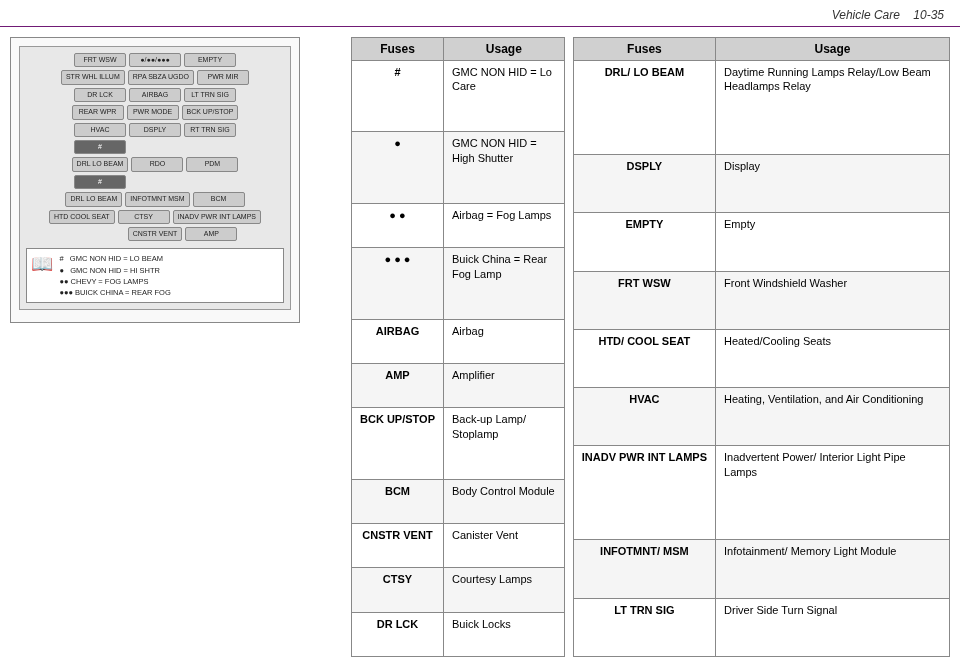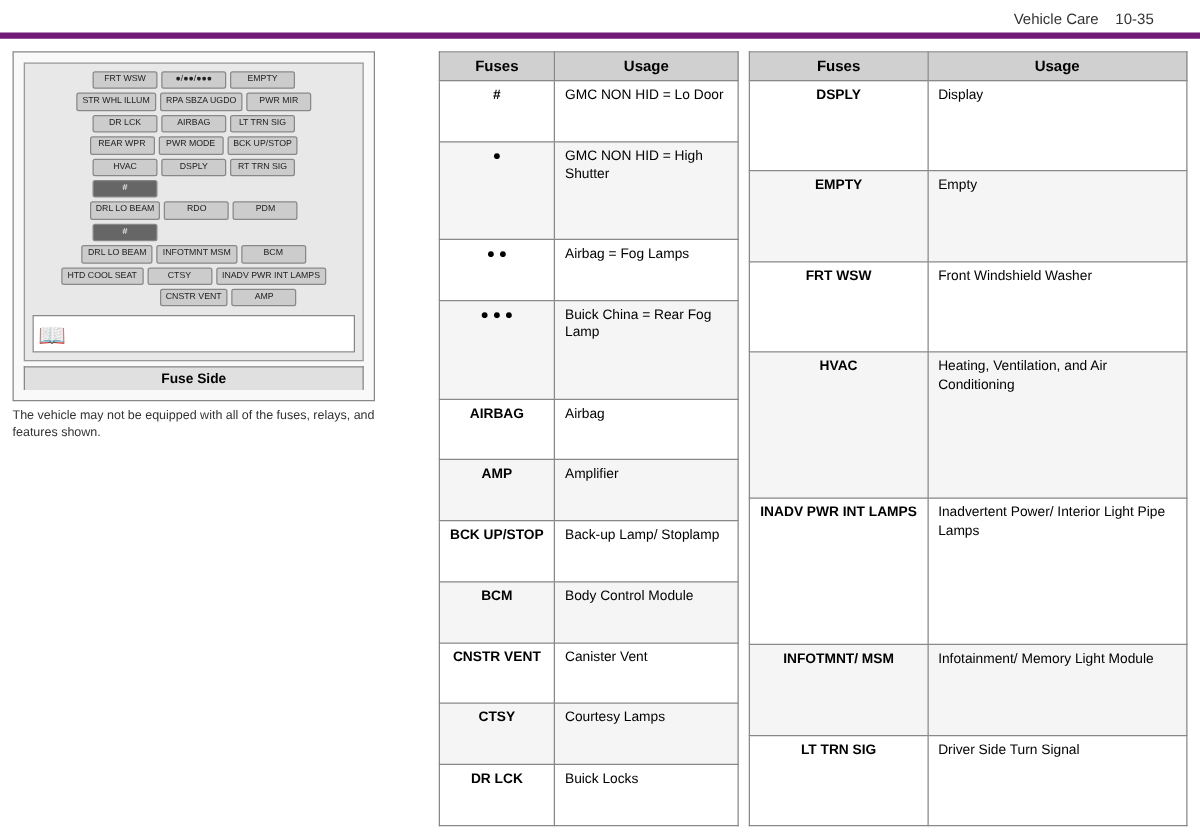--- a/index.html
+++ b/index.html
@@ -9,24 +9,25 @@
       background: #fff;
       width: 960px;
       height: 672px;
       overflow: hidden;
       position: relative;
     }
 
     .page-header {
       display: flex;
       justify-content: flex-end;
-      padding: 8px 37px 4px;
+      padding: 8px 16px 4px;
       font-size: 12px;
       color: #333;
-      border-bottom: 5px solid #701a75;
+      border-bottom: 1px solid #701a75;
+      font-style: italic;
     }
 
     .main-content {
       display: flex;
       padding: 10px 10px 10px 10px;
       gap: 8px;
       height: calc(100% - 32px);
     }
 
     
@@ -240,42 +241,46 @@
         </div>
 
         <div class="fuse-row">
           <div class="fuse-block" style="visibility:hidden;"></div>
           <div class="fuse-block">CNSTR VENT</div>
           <div class="fuse-block">AMP</div>
         </div>
 
         <div class="fuse-legend">
           <div class="legend-icon">📖</div>
+          <div class="legend-text">
+            <div># &nbsp; GMC NON HID = LO BEAM</div>
+            <div>● &nbsp; GMC NON HID = HI SHTR</div>
+            <div>●● CHEVY = FOG LAMPS</div>
+            <div>●●● BUICK CHINA = REAR FOG</div>
+          </div>
         </div>
       </div>
 
-      <div class="fuse-title">Fuse Side</div>
     </div>
-    <div class="fuse-note">The vehicle may not be equipped with all of the fuses, relays, and features shown.</div>
   </div>
 
   <div class="tables-area">
 
     <div class="middle-table-wrap">
       <table class="fuse-table">
         <thead>
           <tr>
             <th>Fuses</th>
             <th>Usage</th>
           </tr>
         </thead>
         <tbody id="middle-table-body">
         <tr>
               <td>#</td>
-              <td>GMC NON HID = Lo Door</td>
+              <td>GMC NON HID = Lo Care</td>
             </tr>
             <tr>
               <td>●</td>
               <td>GMC NON HID = High Shutter</td>
             </tr>
             <tr>
               <td>● ●</td>
               <td>Airbag = Fog Lamps</td>
             </tr>
             <tr>
@@ -316,31 +321,39 @@
 
     <div class="right-table-wrap">
       <table class="fuse-table">
         <thead>
           <tr>
             <th>Fuses</th>
             <th>Usage</th>
           </tr>
         </thead>
         <tbody id="right-table-body">
+        <tr>
+              <td>DRL/ LO BEAM</td>
+              <td>Daytime Running Lamps Relay/Low Beam Headlamps Relay</td>
+            </tr>
             <tr>
               <td>DSPLY</td>
               <td>Display</td>
             </tr>
             <tr>
               <td>EMPTY</td>
               <td>Empty</td>
             </tr>
             <tr>
               <td>FRT WSW</td>
               <td>Front Windshield Washer</td>
+            </tr>
+            <tr>
+              <td>HTD/ COOL SEAT</td>
+              <td>Heated/Cooling Seats</td>
             </tr>
             <tr>
               <td>HVAC</td>
               <td>Heating, Ventilation, and Air Conditioning</td>
             </tr>
             <tr>
               <td>INADV PWR INT LAMPS</td>
               <td>Inadvertent Power/ Interior Light Pipe Lamps</td>
             </tr>
             <tr>

